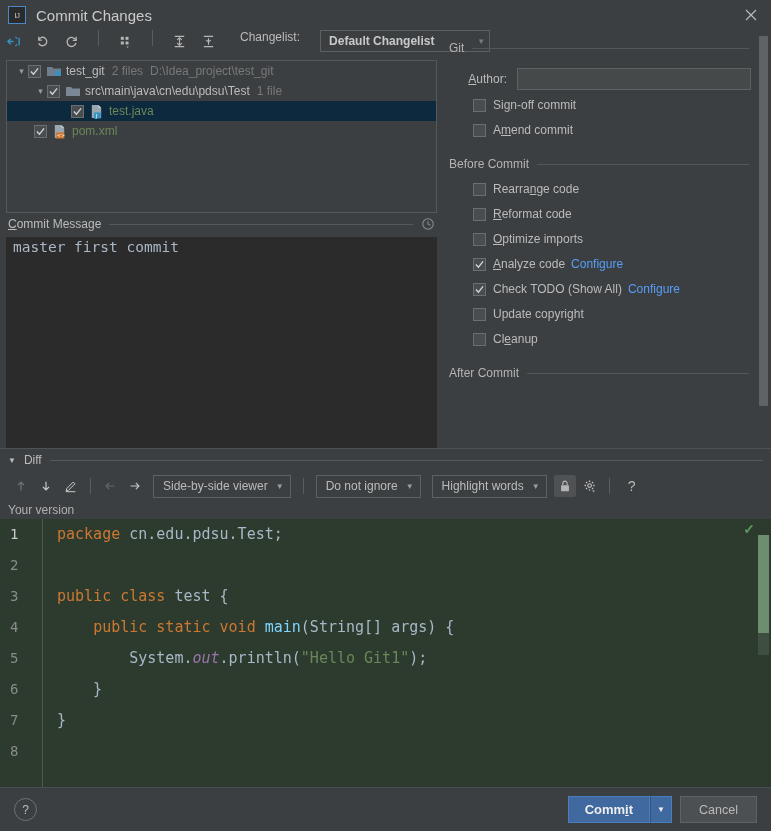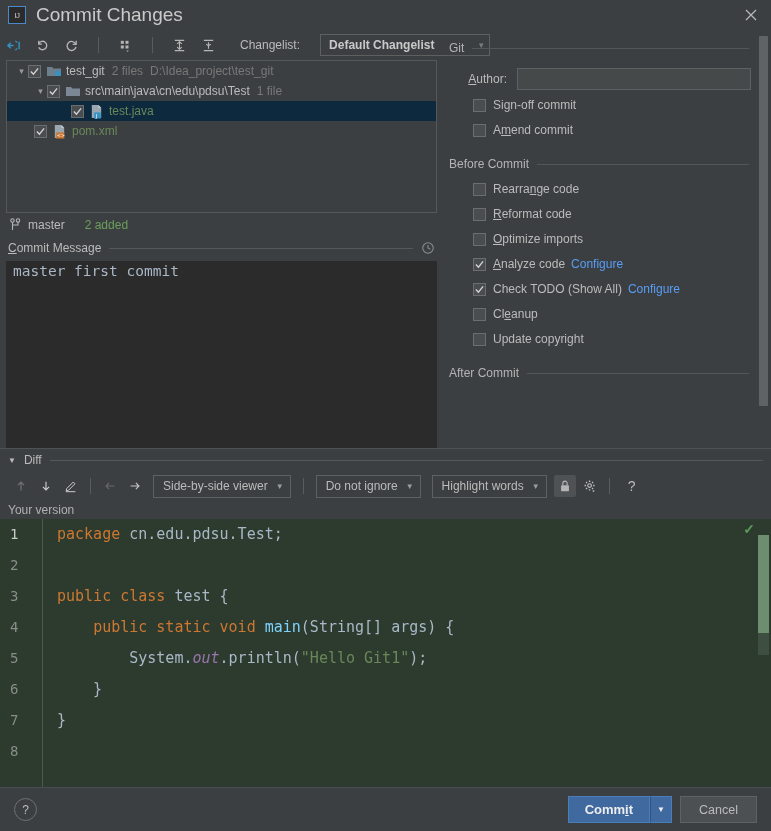--- a/index.html
+++ b/index.html
@@ -40,21 +40,21 @@
     background: #2b2b2b;
     color: #c8c8c8;
     font-size: 8px;
     font-family: "Liberation Sans", sans-serif;
     display: flex; align-items: center; justify-content: center;
     letter-spacing: -0.5px;
     flex: none;
   }
   .title-text {
     margin-left: 10px;
-    font-size: 19px;
+    font-size: 15px;
     color: #cacaca;
   }
   .close-btn {
     margin-left: auto;
     width: 40px; height: 30px;
     display: flex; align-items: center; justify-content: center;
     color: #b8b8b8;
     font-size: 16px;
     cursor: pointer;
   }
@@ -81,21 +81,21 @@
     flex: 1 1 auto;
     position: relative;
     border-left: 0;
     overflow: hidden;
   }
 
   
   .toolbar {
     height: 30px;
     display: flex;
-    align-items: center;
+    align-items: flex-start;
     padding: 0 6px;
     gap: 14px;
     flex: none;
   }
   .tb-btn {
     width: 22px; height: 22px;
     display: flex; align-items: center; justify-content: center;
     cursor: pointer;
     border-radius: 2px;
   }
@@ -648,30 +648,20 @@
                     <path d="M10 1 L13 4 L10 4 Z" fill="#c6ced4"></path>
                     <rect x="4.5" y="9" width="8.5" height="6.5" fill="#cc7832"></rect>
                     <text x="5.4" y="14.2" font-family="DejaVu Sans" font-size="5" fill="#ffffff">&lt;&gt;</text>
                   </svg>
                 </span>
                 <span class="node-name green">pom.xml</span>
               </div>
             </div>
         </div>
 
-        <div class="branch-strip">
-          <svg width="12" height="14" viewBox="0 0 12 14">
-            <circle cx="2.5" cy="2.5" r="1.7" stroke="#b5b5b5" stroke-width="1.1" fill="none"></circle>
-            <path d="M2.5 4.2 L2.5 12" stroke="#b5b5b5" stroke-width="1.1"></path>
-            <path d="M2.5 7 L8 7 L8 4" stroke="#b5b5b5" stroke-width="1.1" fill="none"></path>
-            <circle cx="8" cy="2.5" r="1.7" stroke="#b5b5b5" stroke-width="1.1" fill="none"></circle>
-          </svg>
-          <span class="branch-name">master</span>
-          <span class="branch-added">2 added</span>
-        </div>
 
         <div class="section-hdr">
           <span class="lbl"><u>C</u><span>ommit Message</span></span>
           <span class="rule"></span>
           <span class="trail-icon">
             <svg width="14" height="14" viewBox="0 0 16 16">
               <circle cx="8" cy="8" r="6" stroke="#8b8e90" stroke-width="1.2" fill="none"></circle>
               <path d="M8 4.5 L8 8 L10.6 9.4" stroke="#8b8e90" stroke-width="1.2" fill="none"></path>
             </svg>
           </span>
@@ -738,25 +728,25 @@
                 <span class="cb">
                   <svg width="9" height="9" viewBox="0 0 10 10">
                     <path d="M1 5 L3.8 8 L9 1.6" stroke="#d4d4d4" stroke-width="1.5" fill="none"></path>
                   </svg>
                 </span>
                 <span class="chk-label"><span>Check TODO (Show All)</span><span></span></span>
                 <span class="link">Configure</span>
               </div>
               <div class="chk-row">
                 <span class="cb"></span>
-                <span class="chk-label"><span>Cl</span><u>e</u><span>anup</span></span>
+                <span class="chk-label"><span>Update copyright</span><span></span></span>
               </div>
               <div class="chk-row">
                 <span class="cb"></span>
-                <span class="chk-label"><span>Update copyright</span><span></span></span>
+                <span class="chk-label"><span>Cl</span><u>e</u><span>anup</span></span>
               </div>
             </div>
 
           <div class="spacer-sm"></div>
 
           <div class="opt-hdr">
             <span class="lbl">After Commit</span>
             <span class="rule"></span>
           </div>
         </div>

